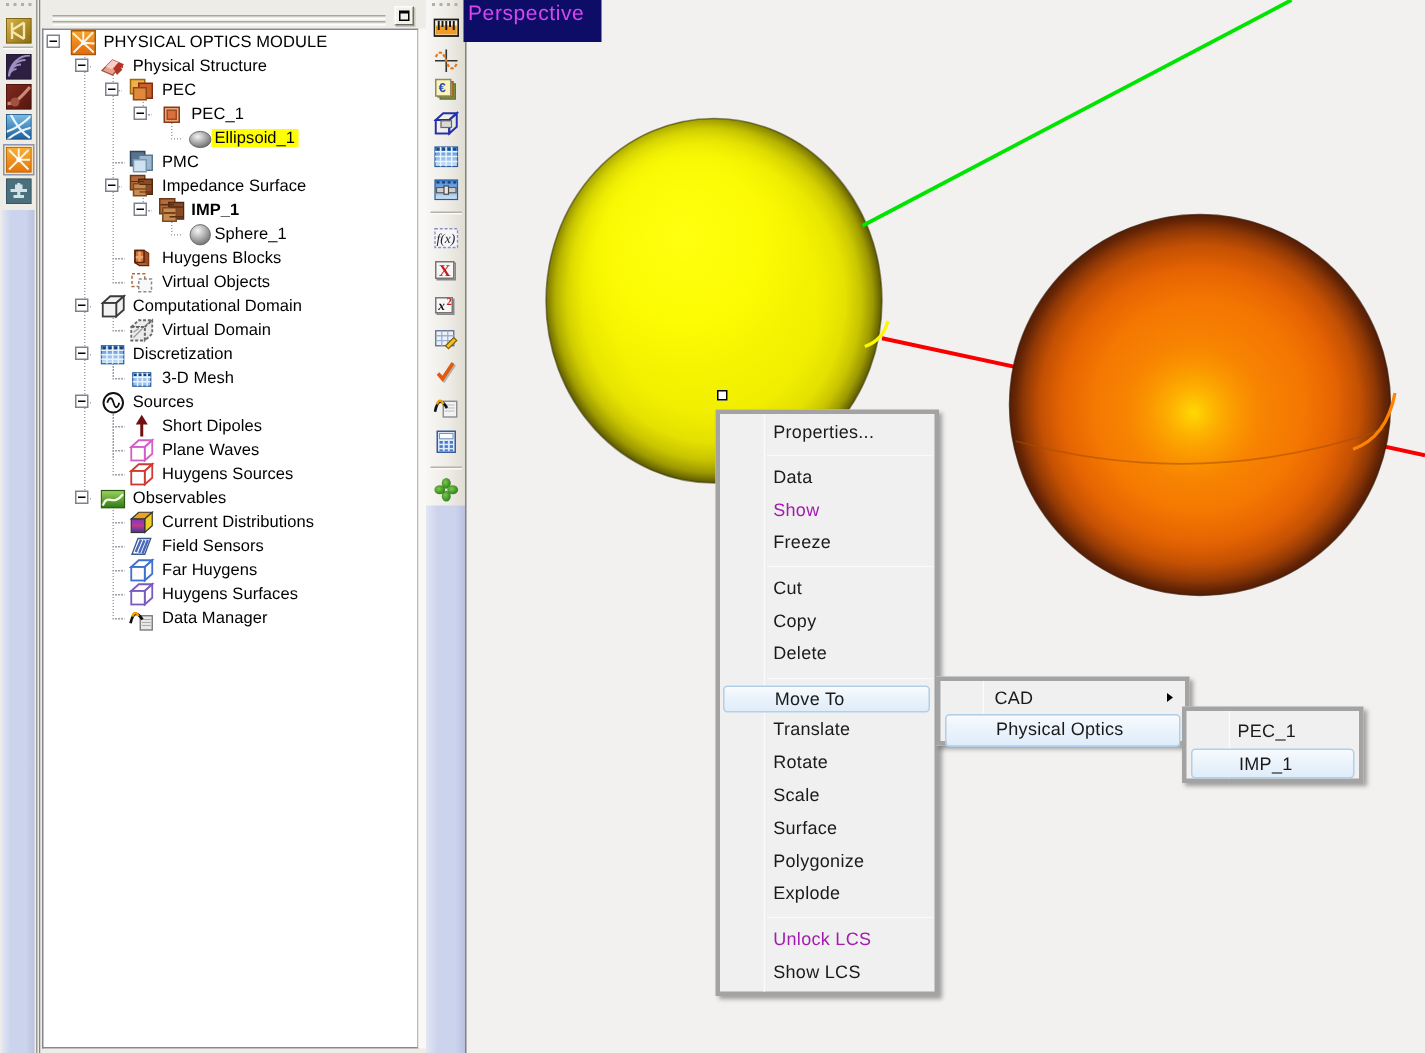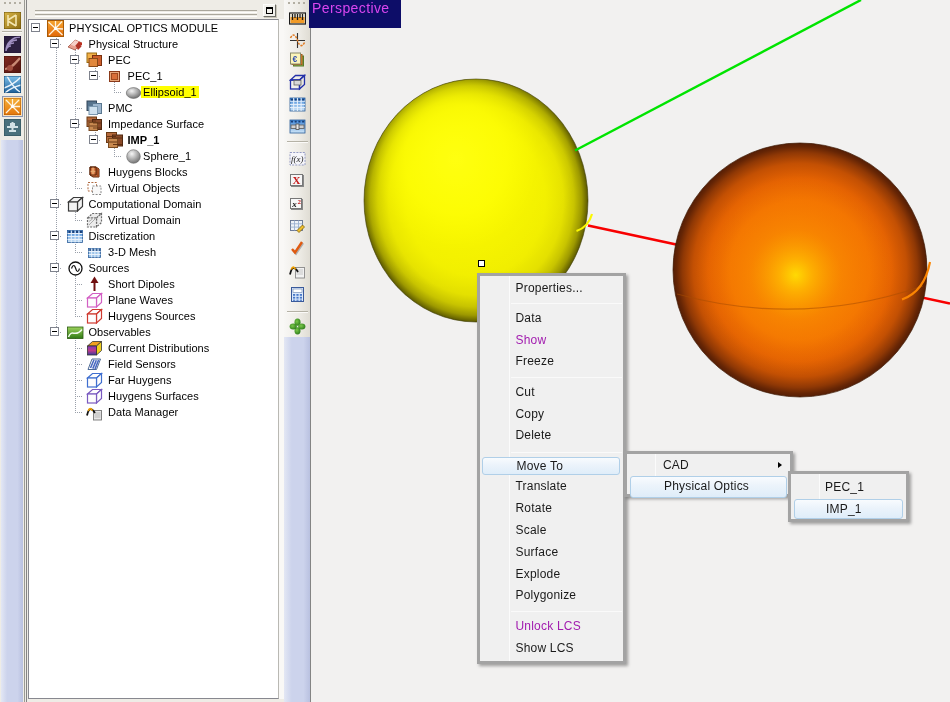--- a/index.html
+++ b/index.html
@@ -546,22 +546,22 @@
 <div class="sep"></div>
 <div class="mi">Cut</div>
 <div class="mi">Copy</div>
 <div class="mi">Delete</div>
 <div class="sep" style="margin-top:4.6px;margin-bottom:4.6px"></div>
 <div class="hli">Move To<span class="arr"></span></div>
 <div class="mi">Translate</div>
 <div class="mi">Rotate</div>
 <div class="mi">Scale</div>
 <div class="mi">Surface</div>
+<div class="mi">Polygonize</div>
 <div class="mi">Explode</div>
-<div class="mi">Polygonize</div>
 <div class="sep"></div>
 <div class="mi dis">Unlock LCS</div>
 <div class="mi">Show LCS</div>
 </div>
 <div class="menu a" style="left:624px;top:450.5px;width:168.5px;height:46px;padding:1.5px 0">
 <div class="gut" style="left:28px"></div>
 <div class="mi" style="height:21px;line-height:21px">CAD<span class="arr" style="top:7px"></span></div>
 <div class="hli" style="margin:0 2.5px;height:22px;line-height:19px">Physical Optics<span class="arr" style="top:6.5px"></span></div>
 </div>
 <div class="menu a" style="left:788px;top:471px;width:120.5px;height:50.5px">

